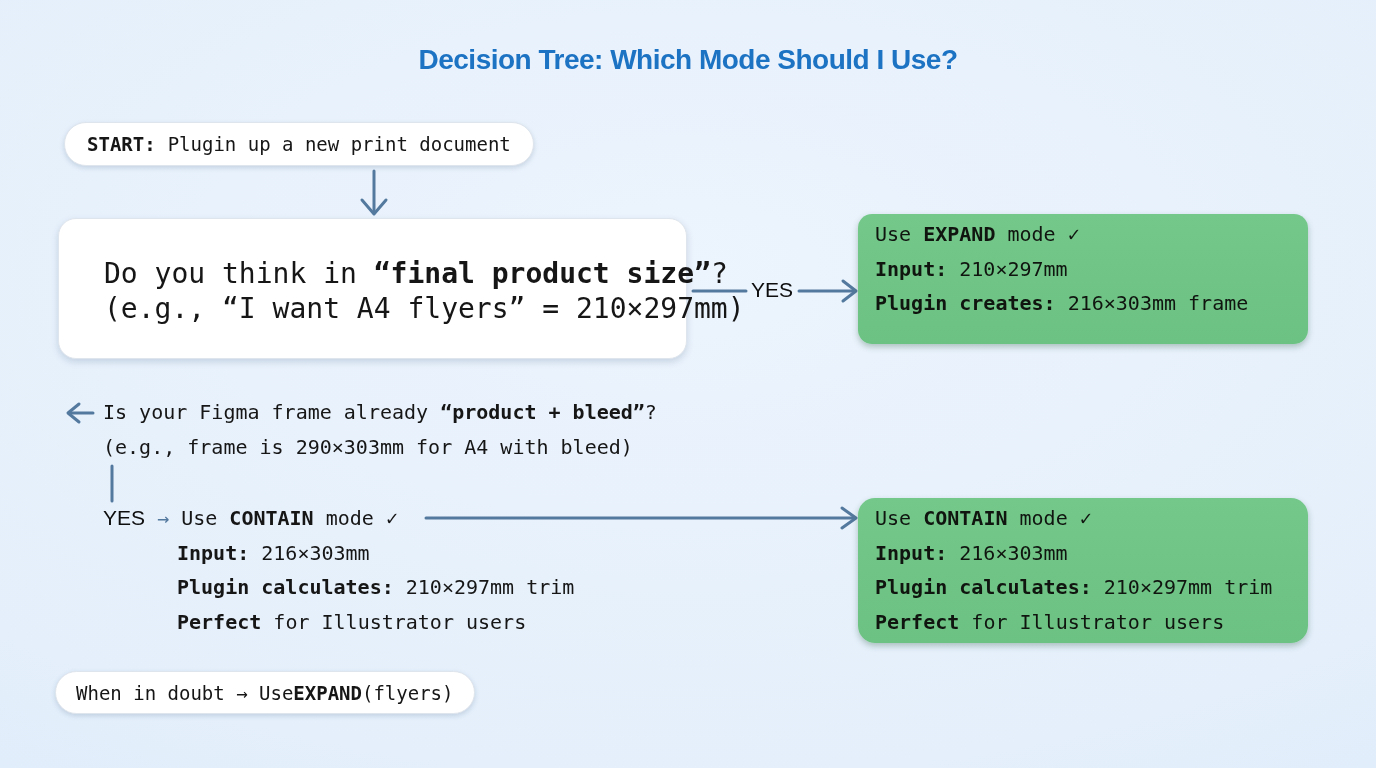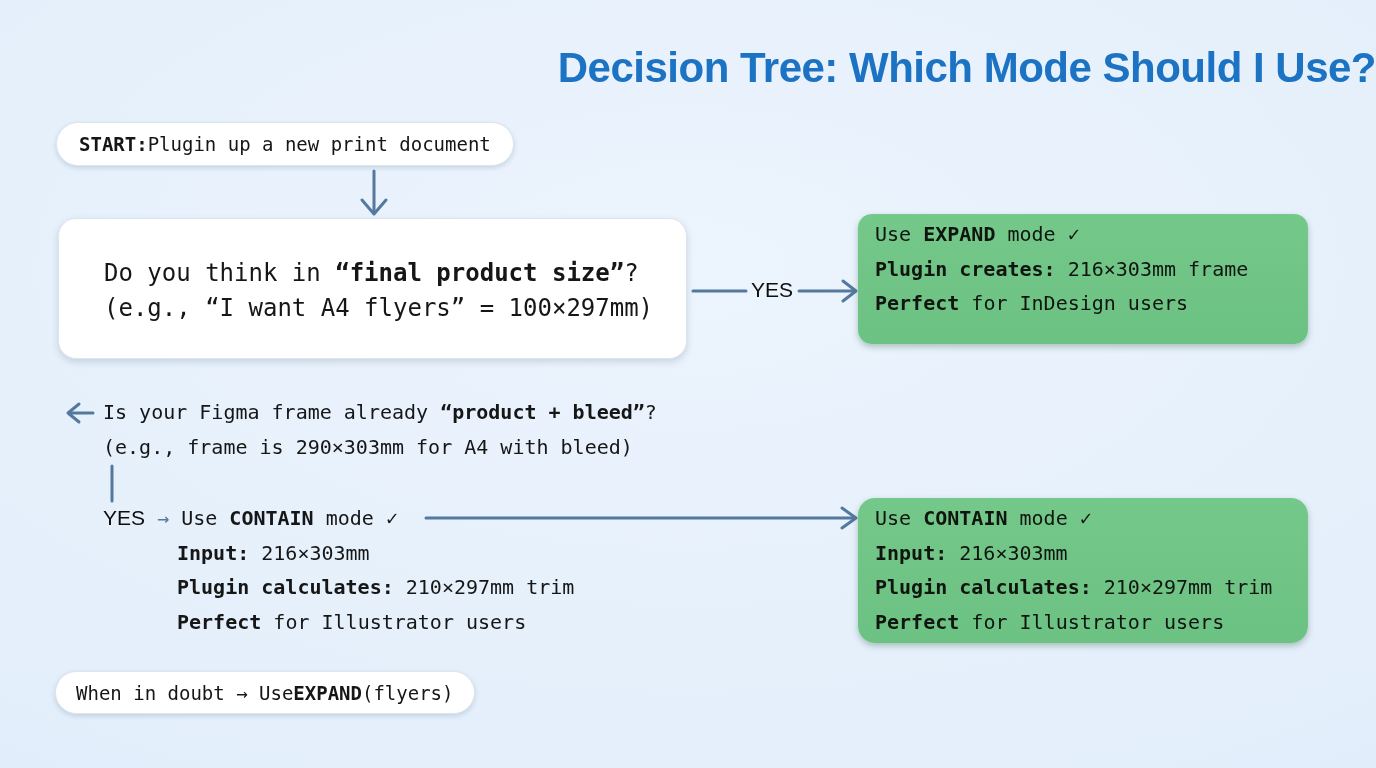--- a/index.html
+++ b/index.html
@@ -9,37 +9,37 @@
   }
   *{margin:0;padding:0;box-sizing:border-box;}
   html,body{width:1376px;height:768px;overflow:hidden;}
   .stage{
     position:relative;width:1376px;height:768px;
     background:radial-gradient(130% 120% at 50% 35%, var(--bg2) 0%, var(--bg1) 55%, var(--bg3) 100%);
     font-family:"DejaVu Sans Mono", monospace;
     color:var(--ink);
   }
   .title{
-    position:absolute;left:0;top:44px;width:100%;text-align:right;
-    font-family:"Liberation Sans", sans-serif;font-weight:700;font-size:42px;
+    position:absolute;left:0;top:44px;width:100%;text-align:center;
+    font-family:"Liberation Sans", sans-serif;font-weight:700;font-size:28px;
     letter-spacing:-0.5px;color:var(--title);
   }
   .pill{
     position:absolute;background:var(--box);border:1px solid var(--box-border);
     border-radius:22px;box-shadow:0 2px 5px rgba(40,70,110,0.18);
     display:flex;align-items:center;font-size:19px;white-space:nowrap;
   }
-  .start-node{left:56px;top:122px;height:44px;padding:0 22px;}
+  .start-node{left:64px;top:122px;height:44px;padding:0 22px;gap:12px;}
   .note-node{left:55px;top:671px;height:43px;padding:0 20px;}
   .card{
     position:absolute;background:var(--box);border:1px solid var(--box-border);
     border-radius:18px;box-shadow:0 3px 7px rgba(40,70,110,0.18);
   }
   .q1-node{left:58px;top:218px;width:629px;height:141px;padding:37px 0 0 45px;
-    font-size:24px;line-height:35px;white-space:nowrap;}
+    font-size:28px;line-height:35px;white-space:nowrap;}
   .green-card{
     position:absolute;width:450px;background:linear-gradient(180deg,var(--green) 0%, var(--green2) 100%);
     border-radius:14px;box-shadow:0 3px 6px rgba(30,80,50,0.30);
     font-size:20px;line-height:34.5px;padding:3px 0 0 17px;white-space:nowrap;color:#101510;
   }
   .expand-node{left:858px;top:214px;height:130px;}
   .contain-node{left:858px;top:498px;height:145px;border-radius:17px;}
   .q2-block{position:absolute;left:103px;top:395px;font-size:20px;line-height:35px;white-space:nowrap;}
   .branch{position:absolute;left:103px;top:501px;font-size:20px;line-height:34.7px;white-space:nowrap;}
   .branch .indent{margin-left:74px;}
@@ -64,36 +64,36 @@
       <span> Plugin up a new print document</span>
   </div>
 
   <svg class="abs-svg" style="left:357px;top:170px;" width="34" height="48">
     <path d="M17 1 V42"></path>
       <path d="M5 30 L17 44 L29 30"></path>
   </svg>
 
   <div class="card q1-node">
     <div><span>Do you think in </span><b>“final product size”</b><span>?</span></div>
-    <div>(e.g., “I want A4 flyers” = 100×297mm)</div>
+    <div>(e.g., “I want A4 flyers” = 210×297mm)</div>
   </div>
 
   <svg class="abs-svg" style="left:692px;top:277px;" width="56" height="28">
     <line x1="1" y1="14" x2="54" y2="14"></line>
   </svg>
   <span class="yes-label yes-top">YES</span>
   <svg class="abs-svg" style="left:799px;top:277px;" width="60" height="28">
     <line x1="0" y1="14" x2="55" y2="14"></line>
       <path d="M44 4 L57 14 L44 24"></path>
   </svg>
 
   <div class="green-card expand-node">
     <div><span>Use </span><b>EXPAND</b><span> mode ✓</span></div>
+    <div><b>Input:</b><span> 210×297mm</span></div>
     <div><b>Plugin creates:</b><span> 216×303mm frame</span></div>
-    <div><b>Perfect</b><span> for InDesign users</span></div>
   </div>
 
   <svg class="abs-svg" style="left:66px;top:402px;" width="28" height="22">
     <line x1="27" y1="11" x2="4" y2="11"></line>
       <path d="M13 2 L2 11 L13 20"></path>
   </svg>
 
   <div class="q2-block">
     <div><span>Is your Figma frame already </span><b>“product + bleed”</b><span>?</span></div>
     <div>(e.g., frame is 290×303mm for A4 with bleed)</div>

